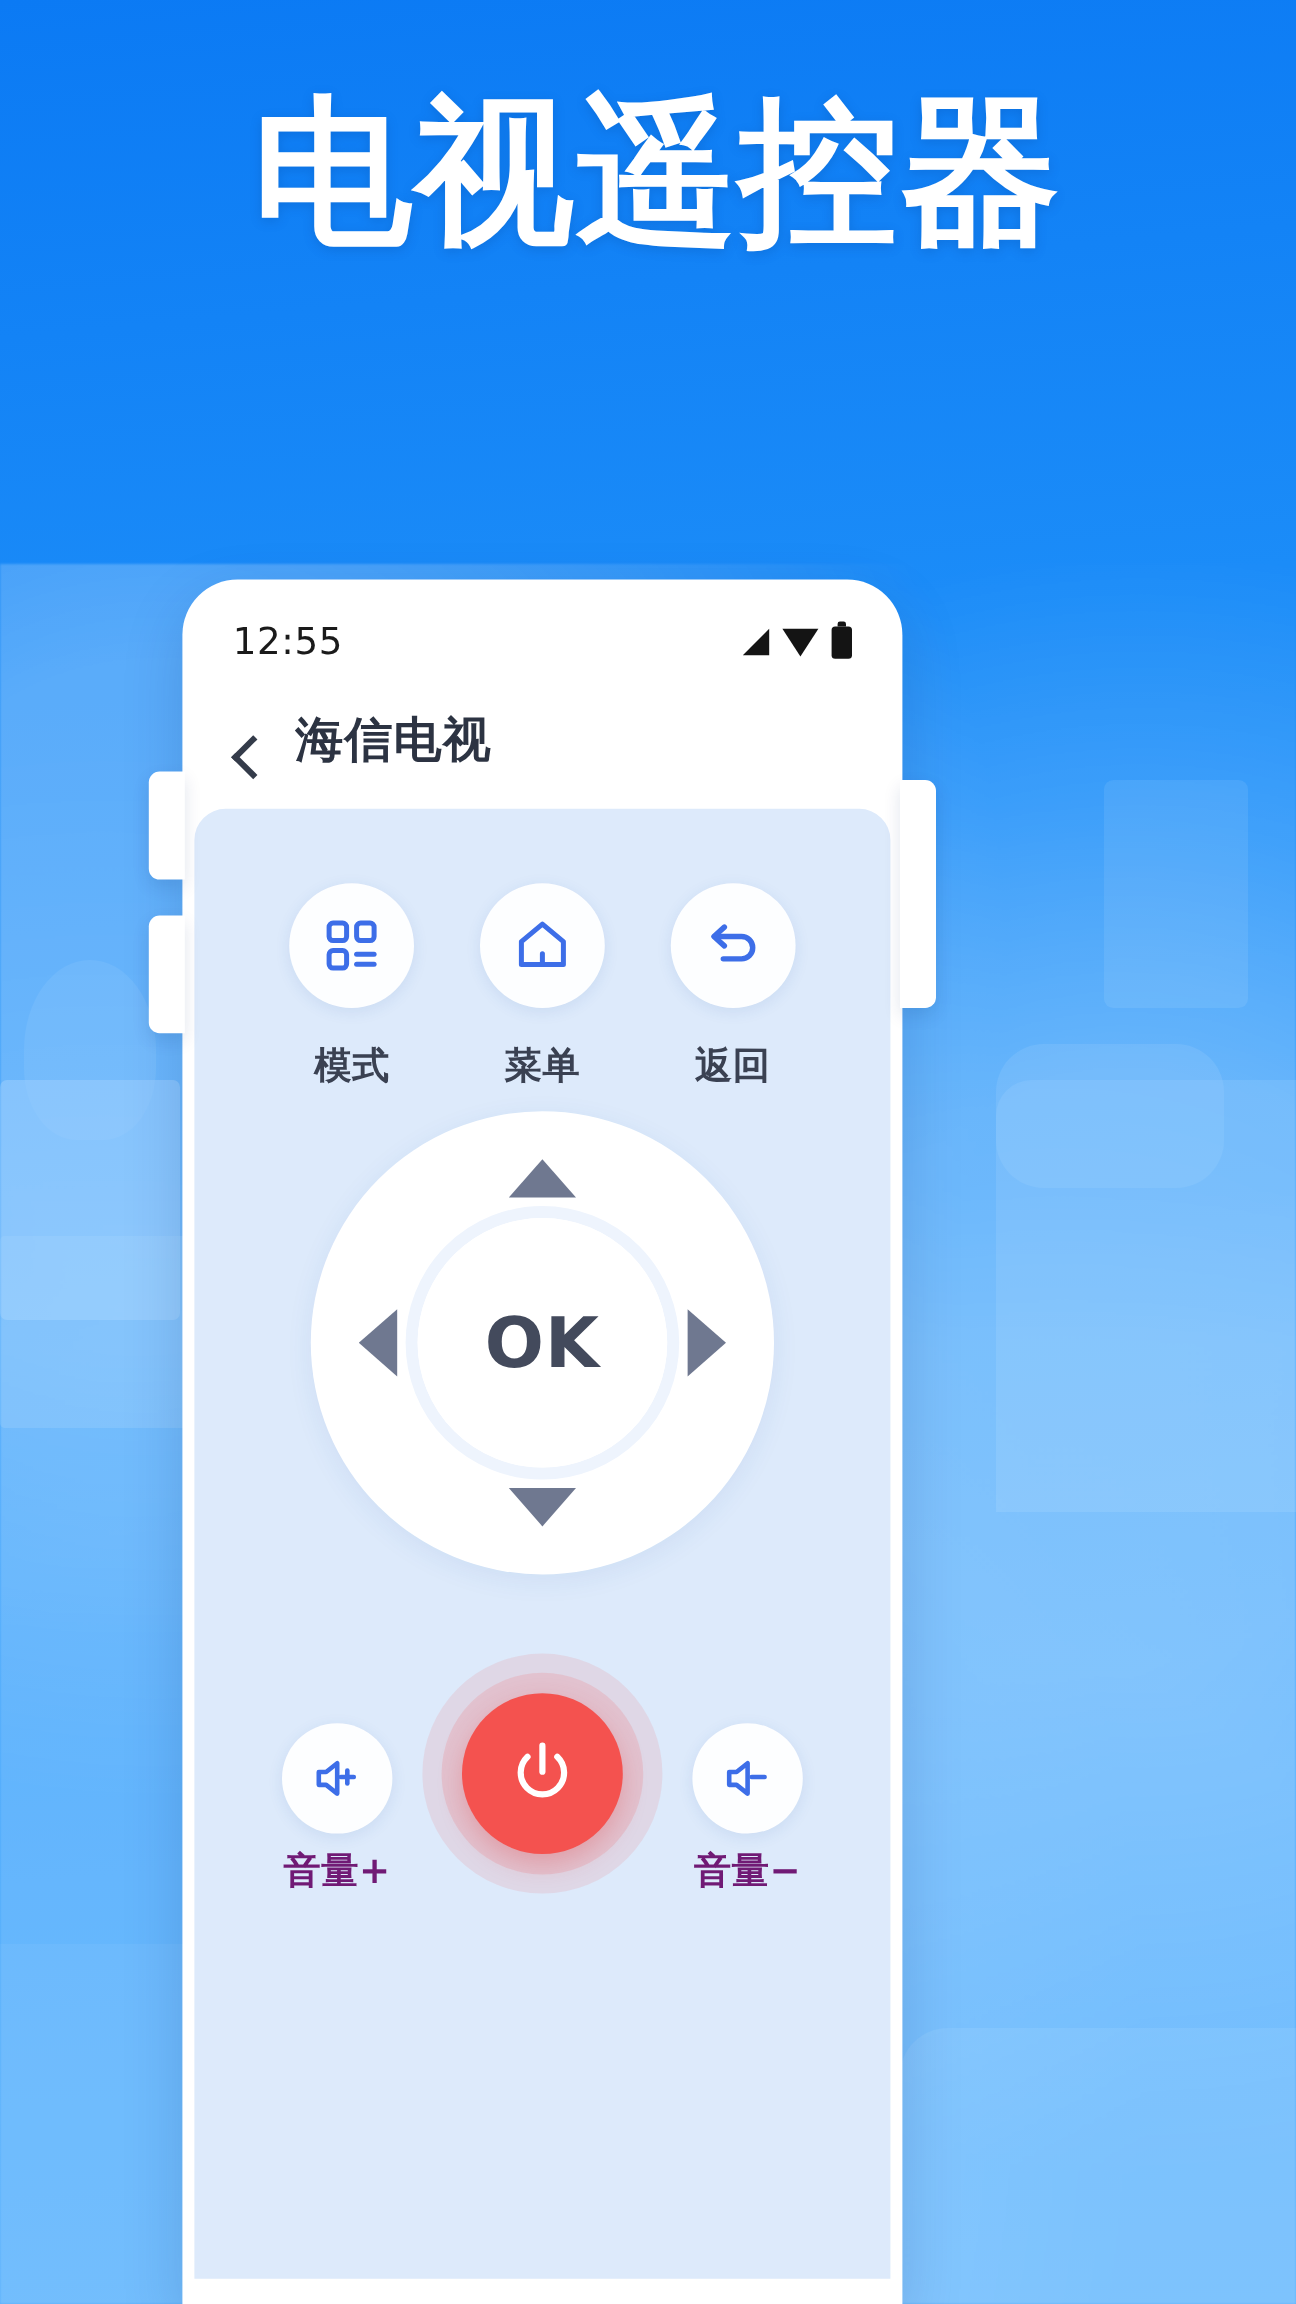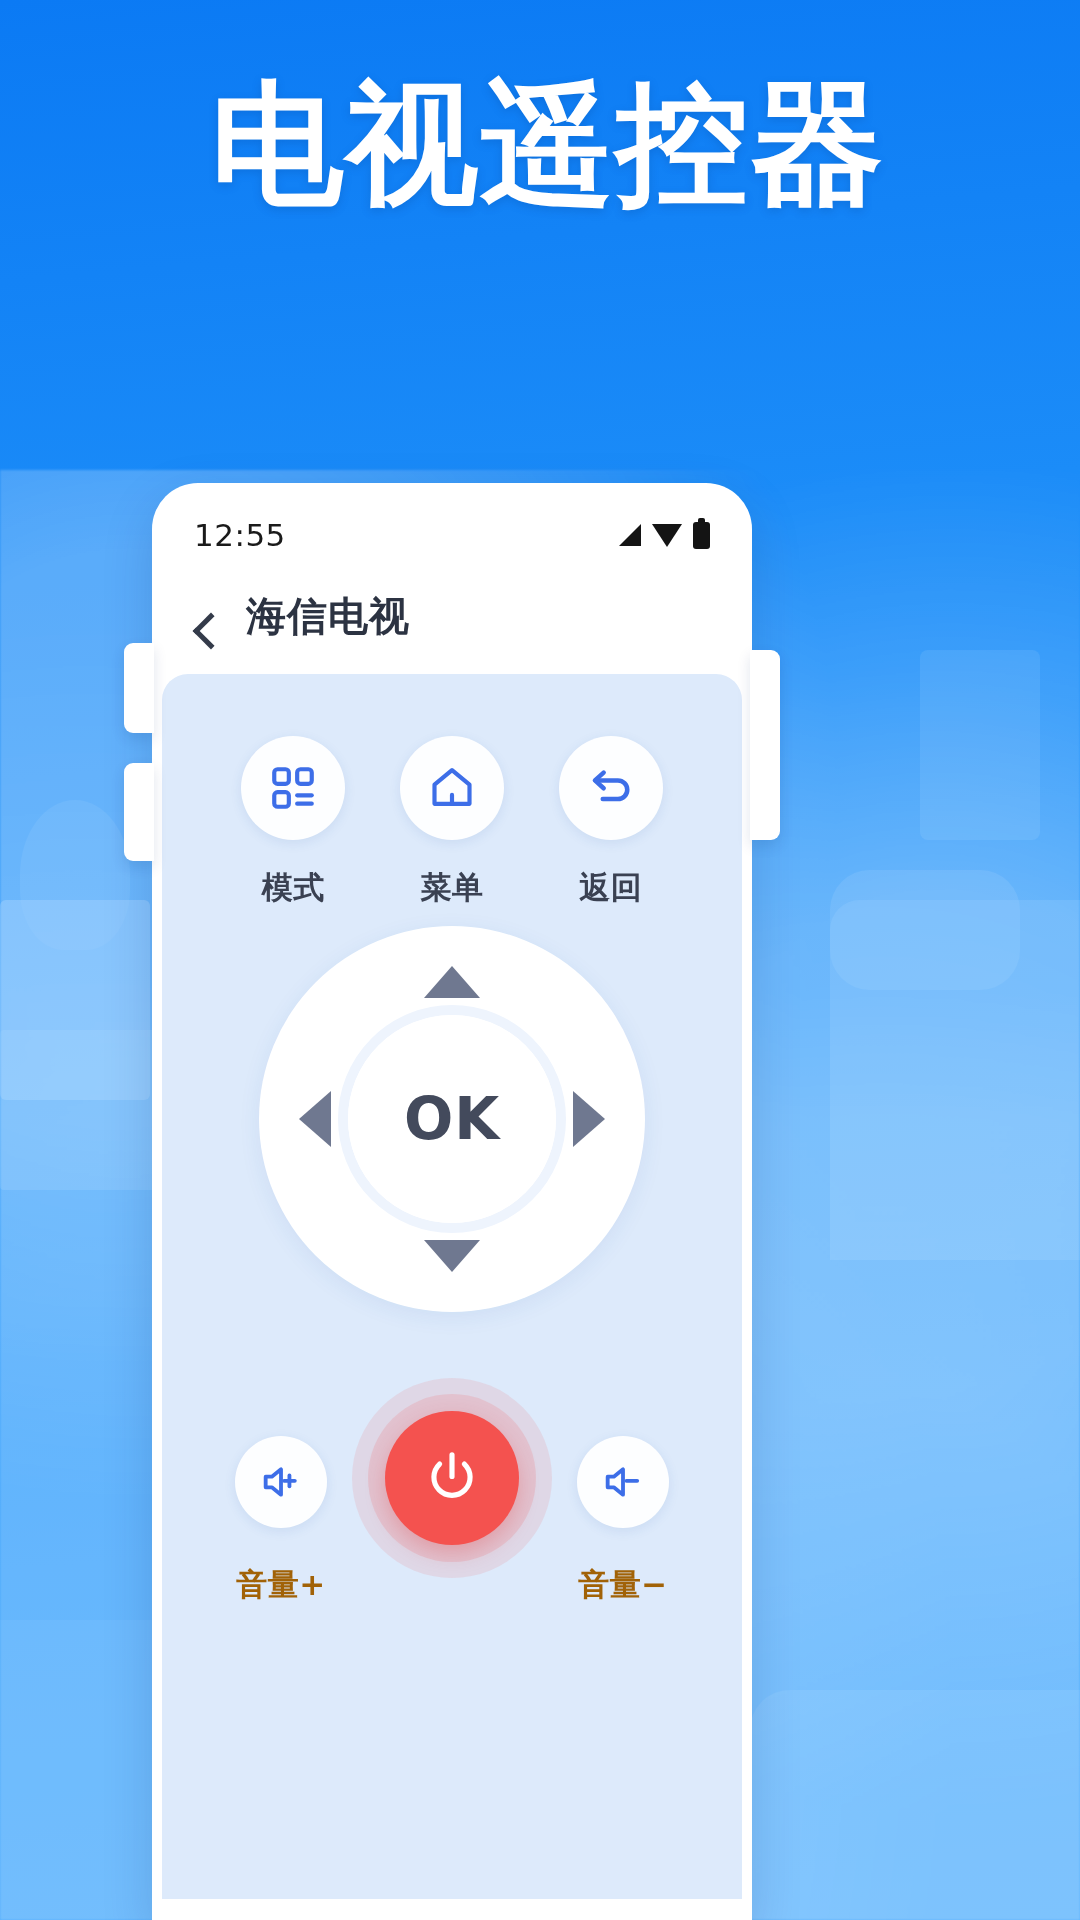--- a/index.html
+++ b/index.html
@@ -218,23 +218,23 @@
     position:absolute; left:16px; top:16px; right:16px; bottom:16px;
     border-radius:50%; background:rgba(243,96,96,.17);
   }
   #power-button{
     position:absolute; left:33px; top:33px; width:134px; height:134px;
     border-radius:50%; background:#f4524f;
     display:flex; align-items:center; justify-content:center;
     box-shadow:0 8px 20px rgba(220,60,60,.28);
   }
   .vol-label{
-    margin-top:36px;
-    font-family:"DejaVu Sans","Liberation Sans",sans-serif;
-    font-size:31px; color:#a16207; font-weight:bold; letter-spacing:.5px;
+    margin-top:10px;
+    font-family:"DejaVu Sans","Liberation Sans",sans-serif;
+    font-size:31px; color:#701a75; font-weight:bold; letter-spacing:.5px;
   }
 </style>
 </head>
 <body>
 
 <div id="bg-gradient"></div>
 <div id="bg-room"></div>
 <div id="bg-room-shapes">
   <i class="rs-cabinet"></i>
   <i class="rs-cabinet2"></i>

